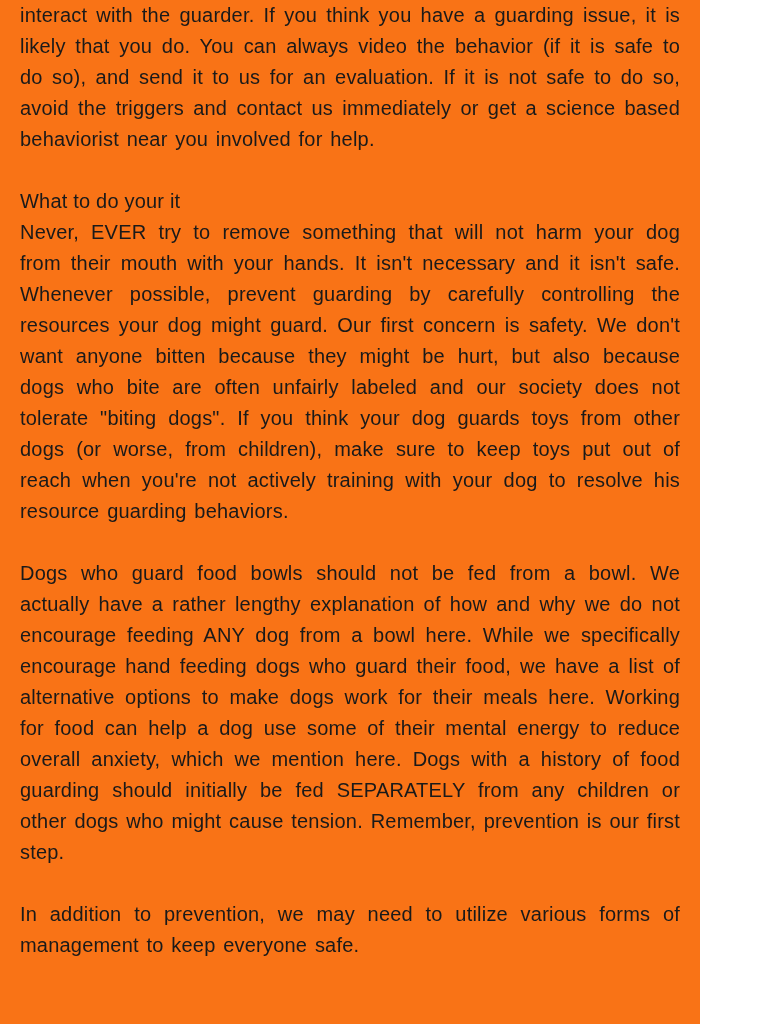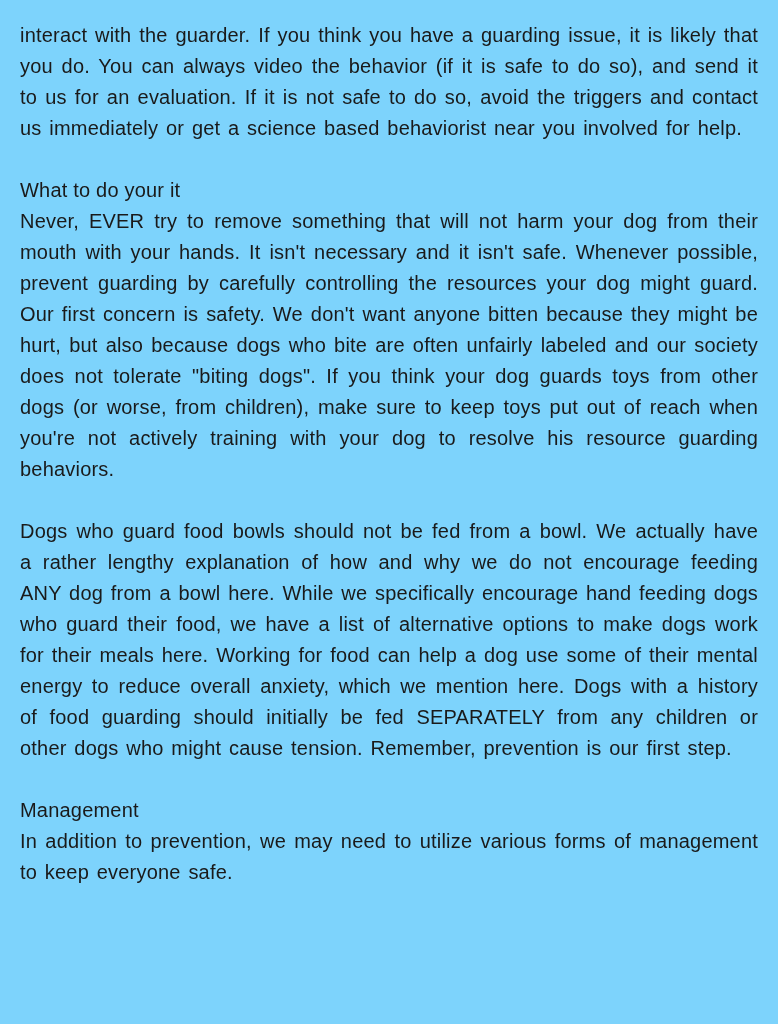--- a/index.html
+++ b/index.html
@@ -1,25 +1,25 @@
 <!DOCTYPE html>
 <html><head>
 <meta charset="utf-8">
 <style>
   html, body {
     margin: 0;
     padding: 0;
     background: #ffffff;
   }
   .page {
-    width: 778px;
+    width: 700px;
     height: 1024px;
     box-sizing: border-box;
-    background: #7dd3fc;
-    padding: 20px 20px 20px 20px;
+    background: #f97316;
+    padding: 0 20px 20px 20px;
     overflow: hidden;
     font-family: "Liberation Sans", sans-serif;
     color: #1a1a1a;
   }
   .para {
     font-size: 20px;
     line-height: 31px;
     margin: 0 0 31px 0;
     text-align: justify;
     letter-spacing: 0.2px;
@@ -41,16 +41,15 @@
 
 <div class="page">
   <p class="para">interact with the guarder. If you think you have a guarding issue, it is likely that you do. You can always video the behavior (if it is safe to do so), and send it to us for an evaluation. If it is not safe to do so, avoid the triggers and contact us immediately or get a science based behaviorist near you involved for help.</p>
 
   <p class="heading">What to do your it</p>
 
   <p class="para">Never, EVER try to remove something that will not harm your dog from their mouth with your hands. It isn't necessary and it isn't safe. Whenever possible, prevent guarding by carefully controlling the resources your dog might guard. Our first concern is safety. We don't want anyone bitten because they might be hurt, but also because dogs who bite are often unfairly labeled and our society does not tolerate "biting dogs". If you think your dog guards toys from other dogs (or worse, from children), make sure to keep toys put out of reach when you're not actively training with your dog to resolve his resource guarding behaviors.</p>
 
   <p class="para">Dogs who guard food bowls should not be fed from a bowl. We actually have a rather lengthy explanation of how and why we do not encourage feeding ANY dog from a bowl here. While we specifically encourage hand feeding dogs who guard their food, we have a list of alternative options to make dogs work for their meals here. Working for food can help a dog use some of their mental energy to reduce overall anxiety, which we mention here. Dogs with a history of food guarding should initially be fed SEPARATELY from any children or other dogs who might cause tension. Remember, prevention is our first step.</p>
 
-  <p class="heading">Management</p>
 
   <p class="para">In addition to prevention, we may need to utilize various forms of management to keep everyone safe.</p>
 </div>
 
 </body></html>

